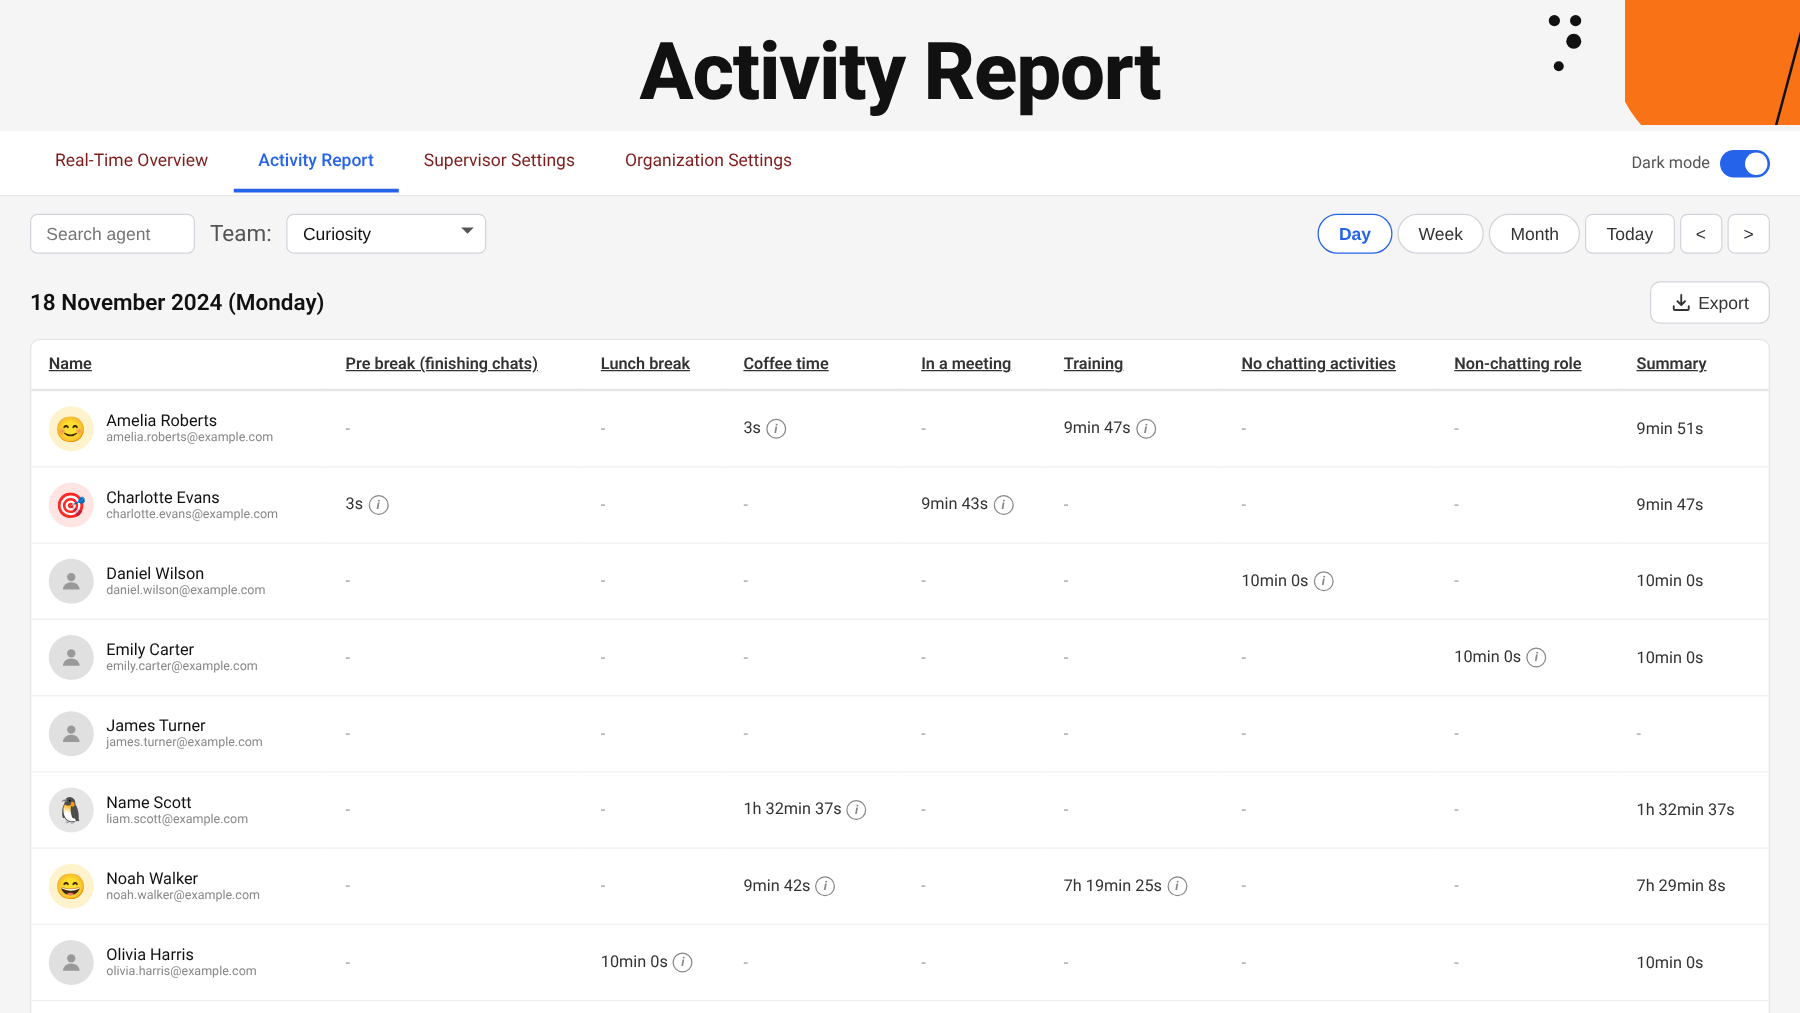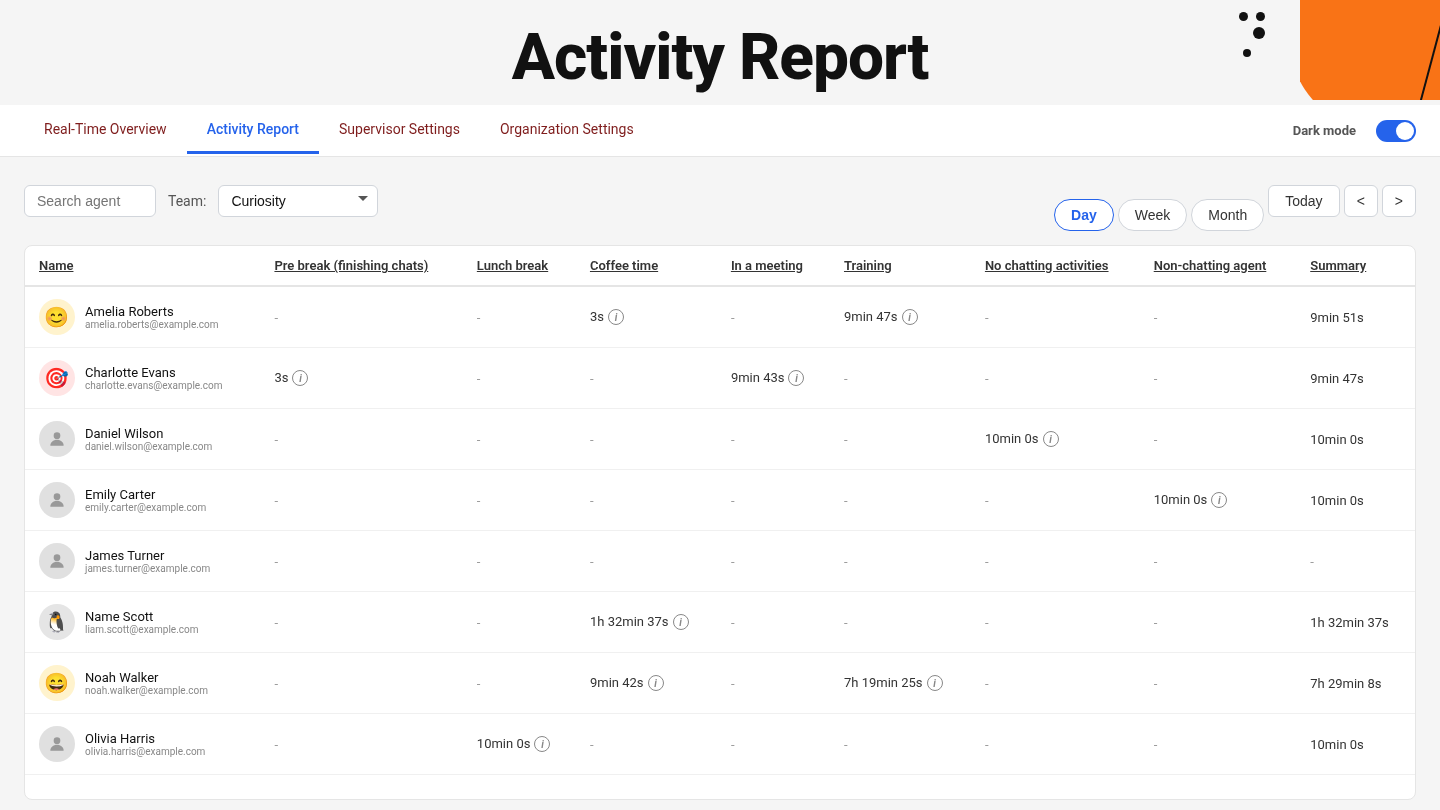--- a/index.html
+++ b/index.html
@@ -73,24 +73,23 @@
       white-space: nowrap;
     }
     .nav-tab.active {
       color: #2563eb;
       border-bottom: 3px solid #2563eb;
       font-weight: 500;
     }
     .dark-mode-toggle {
       display: flex;
       align-items: center;
-      gap: 20px;
+      gap: 8px;
       font-size: 13px;
       color: #555;
-      font-weight: bold;
     }
     .toggle-switch {
       width: 40px;
       height: 22px;
       background: #2563eb;
       border-radius: 11px;
       position: relative;
       cursor: pointer;
     }
     .toggle-knob {
@@ -118,21 +117,21 @@
     .search-input {
       border: 1px solid #d1d5db;
       border-radius: 6px;
       padding: 7px 12px;
       font-size: 14px;
       width: 132px;
       background: #fff;
       color: #555;
     }
     .team-label {
-      font-size: 14px;
+      font-size: 18px;
       color: #555;
     }
     .team-select {
       border: 1px solid #d1d5db;
       border-radius: 6px;
       padding: 7px 32px 7px 12px;
       font-size: 14px;
       background: #fff;
       color: #111;
       appearance: none;
@@ -160,21 +159,20 @@
       gap: 4px;
     }
     .view-btn {
       padding: 7px 16px;
       border: 1px solid #d1d5db;
       border-radius: 16px;
       font-size: 14px;
       background: #fff;
       cursor: pointer;
       color: #333;
-      margin-top: 28px;
     }
     .view-btn.active {
       background: #fff;
       border-color: #2563eb;
       color: #2563eb;
       font-weight: 600;
     }
     .today-btn {
       padding: 7px 16px;
       border: 1px solid #d1d5db;
@@ -366,33 +364,42 @@
     <div class="view-controls">
       <button class="view-btn active">Day</button>
       <button class="view-btn">Week</button>
       <button class="view-btn">Month</button>
       <button class="today-btn">Today</button>
       <button class="nav-arrow">&lt;</button>
       <button class="nav-arrow">&gt;</button>
     </div>
   </div>
 
+  <div class="date-row">
+    <span class="date-label">18 November 2024 (Monday)</span>
+    <button class="export-btn">
+      <svg width="16" height="16" viewBox="0 0 16 16" fill="none">
+        <path d="M8 2v8M5 7l3 3 3-3M2 11v2a1 1 0 001 1h10a1 1 0 001-1v-2" stroke="#333" stroke-width="1.5" stroke-linecap="round" stroke-linejoin="round"></path>
+      </svg>
+      <span>Export</span>
+    </button>
+  </div>
 
   <div class="table-wrap">
     <table>
       <thead>
         <tr>
           <th>Name</th>
           <th>Pre break (finishing chats)</th>
           <th>Lunch break</th>
           <th>Coffee time</th>
           <th>In a meeting</th>
           <th>Training</th>
           <th>No chatting activities</th>
-          <th>Non-chatting agent</th>
+          <th>Non-chatting role</th>
           <th>Summary</th>
         </tr>
       </thead>
       <tbody id="table-body">
       <tr>
     <td>
       <div class="agent-cell">
         <div class="avatar" style="background:#fff3cd;">😊</div>
         <div class="agent-info">
           <span class="agent-name">Amelia Roberts</span>

